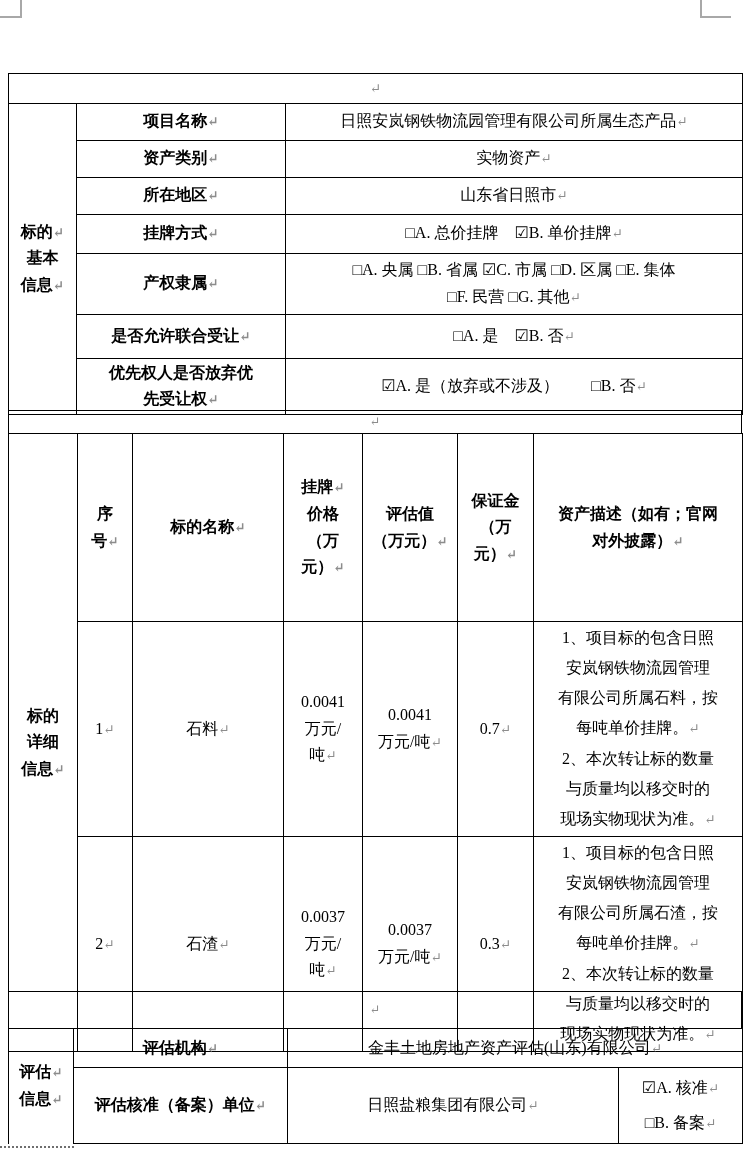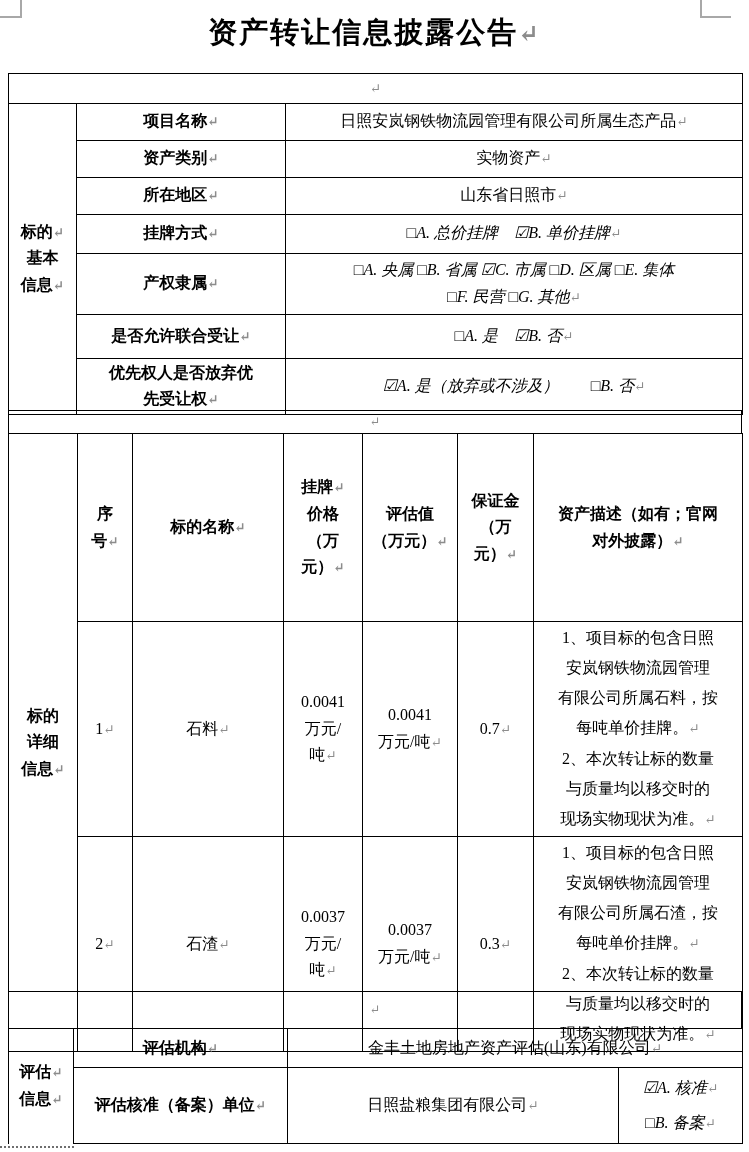--- a/index.html
+++ b/index.html
@@ -14,42 +14,41 @@
   .crop{position:absolute;background:#a8a8a8;}
   table.tbl{
     position:absolute;border-collapse:collapse;table-layout:fixed;
     font-size:16px;line-height:1.66;
   }
   table.tbl td{
     border:1.5px solid #000;text-align:center;vertical-align:middle;
     padding:1px 4px;overflow:hidden;
   }
   td.b{font-weight:bold;margin-top:23px;}
-  td.left{text-align:left;padding-left:9px;font-style:italic;}
+  td.left{text-align:left;padding-left:9px;}
   td.desc{line-height:30px;padding:2px 2px;}
   td.opts{line-height:2.15;}
   .gaprow{
     position:absolute;border:1.5px solid #000;box-sizing:border-box;
     display:flex;align-items:center;justify-content:center;font-size:15px;
   }
   .pc{color:#8c8c8c;font-size:0.85em;}
   .pbcover{position:absolute;background:#fff;}
   .pbdotted{position:absolute;border-top:2px dotted #6e6e6e;}
 </style>
 </head>
 <body>
 
 <div class="page">
 
   <div class="crop" style="left:20px;top:0;width:2px;height:17px;"></div>
   <div class="crop" style="left:0;top:16px;width:22px;height:2px;"></div>
   <div class="crop" style="left:700px;top:0;width:2px;height:18px;"></div>
   <div class="crop" style="left:700px;top:16px;width:31px;height:2px;"></div>
 
-  <div class="title">资产转让信息披露公告<span class="pc">↵</span></div>
 
   <table class="tbl" style="left:8px;top:73px;width:734px;">
     <colgroup>
         <col style="width:68px">
         <col style="width:209px">
         <col style="width:457px">
       </colgroup>
     <tbody>
         <tr style="height:29px">
       <td colspan="3"><span class="pc">↵</span></td>

